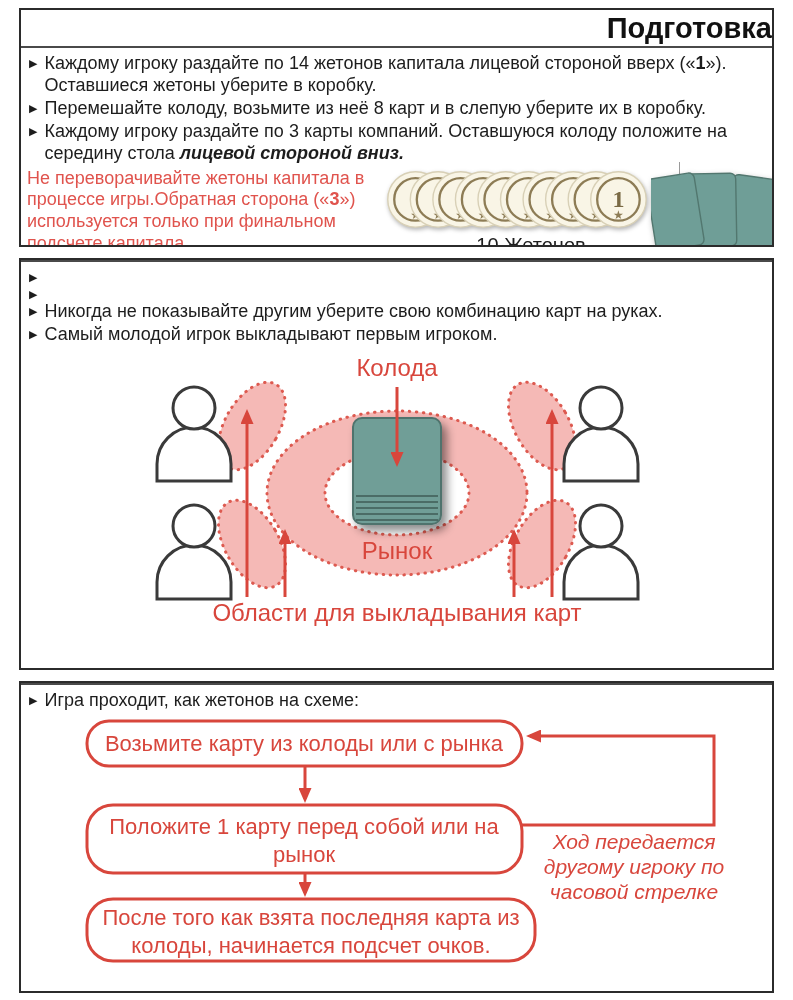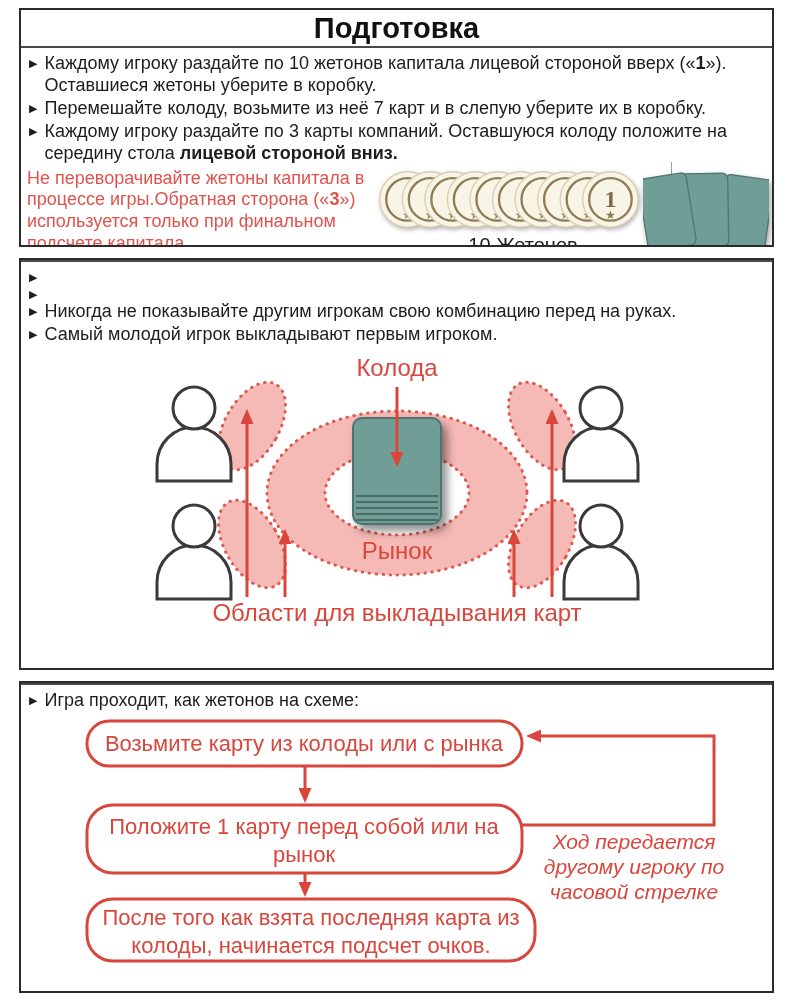--- a/index.html
+++ b/index.html
@@ -1,28 +1,28 @@
 <!DOCTYPE html>
 <html><head>
 <meta charset="utf-8">
 <style>
   html,body{margin:0;padding:0;background:#fff;}
   body{width:793px;height:1000px;position:relative;font-family:"Liberation Sans",sans-serif;color:#1d1d1d;}
   .section{position:absolute;left:19px;width:755px;border:2px solid #2b2b2b;background:#fff;box-sizing:border-box;overflow:hidden;}
   #sec-prep{top:8px;height:239px;}
   #sec-intro{top:258px;height:412px;}
   #sec-process{top:681px;height:312px;}
-  .section-title{text-align:center;font-weight:bold;font-size:29px;line-height:36px;color:#111;}
+  .section-title{text-align:right;font-weight:bold;font-size:29px;line-height:36px;color:#111;}
   .rule{height:0;border-top:2px solid #4a4a4a;}
   .bullets{padding:4px 30px 0 6px;font-size:18px;line-height:1.22;}
   .bullet{display:flex;margin:1px 0;}
   .bullet .mk{flex:none;font-size:11px;line-height:1;margin:5px 7px 0 2px;color:#1d1d1d;}
   .b-bold{font-weight:bold;}
-  .b-bi{font-weight:bold;}
-  .prep-bottom{display:flex;padding:2px 0 0 6px;}
+  .b-bi{font-weight:bold;font-style:italic;}
+  .prep-bottom{display:flex;padding:2px 0 0 6px;gap:8px;}
   .warning{flex:none;width:340px;color:#e0534d;font-size:18px;line-height:1.2;}
   .media{flex:1;position:relative;display:flex;align-items:flex-start;padding-left:10px;}
   .media .divider-v{position:absolute;left:304px;top:-6px;bottom:0;width:1px;background:#9a9a9a;}
   .tokens-block{flex:none;width:292px;text-align:center;}
   .cards-block{flex:1;text-align:center;position:relative;}
   .cards-block svg{position:relative;left:-26px;z-index:2;}
   .media-caption{font-size:20px;color:#1d1d1d;margin-top:2px;}
   .tokens-block svg{filter:drop-shadow(1px 2px 2px rgba(0,0,0,0.30));}
   .cards-block svg{filter:drop-shadow(2px 3px 3px rgba(0,0,0,0.35));}
   .diagram-wrap{padding-top:4px;text-decoration:underline;}
@@ -36,25 +36,25 @@
 </style>
 </head>
 <body>
 
 <div class="section" id="sec-prep">
   <div class="section-title">Подготовка</div>
   <div class="rule"></div>
   <div class="bullets">
     <div class="bullet">
         <span class="mk">▶</span>
-        <span><span>Каждому игроку раздайте по 10 жетонов капитала лицевой стороной вверх («</span><span class="b-bold">1</span><span>»). Оставшиеся жетоны уберите в коробку.</span></span>
-      </div>
-    <div class="bullet">
-        <span class="mk">▶</span>
-        <span>Перемешайте колоду, возьмите из неё 7 карт и в слепую уберите их в коробку.</span>
+        <span><span>Каждому игроку раздайте по 14 жетонов капитала лицевой стороной вверх («</span><span class="b-bold">1</span><span>»). Оставшиеся жетоны уберите в коробку.</span></span>
+      </div>
+    <div class="bullet">
+        <span class="mk">▶</span>
+        <span>Перемешайте колоду, возьмите из неё 8 карт и в слепую уберите их в коробку.</span>
       </div>
     <div class="bullet">
         <span class="mk">▶</span>
         <span><span>Каждому игроку раздайте по 3 карты компаний. Оставшуюся колоду положите на середину стола </span><span class="b-bi">лицевой стороной вниз.</span></span>
       </div>
   </div>
   <div class="prep-bottom">
     <div class="warning"><span>Не переворачивайте жетоны капитала в процессе игры.Обратная сторона («</span><span class="b-bold">3</span><span>») используется только при финальном подсчете капитала.</span></div>
     <div class="media">
       <div class="divider-v"></div>
@@ -145,21 +145,21 @@
   <div class="rule"></div>
   <div class="bullets">
     <div class="bullet">
         <span class="mk">▶</span>
       </div>
     <div class="bullet">
         <span class="mk">▶</span>
       </div>
     <div class="bullet">
         <span class="mk">▶</span>
-        <span>Никогда не показывайте другим игрокам свою комбинацию перед на руках.</span>
+        <span>Никогда не показывайте другим уберите свою комбинацию карт на руках.</span>
       </div>
     <div class="bullet">
         <span class="mk">▶</span>
         <span>Самый молодой игрок выкладывают первым игроком.</span>
       </div>
   </div>
   <div class="diagram-wrap">
     <svg width="750" height="278" viewBox="0 0 750 278">
       <defs>
         <marker id="ah-d" markerWidth="15" markerHeight="13" refX="11" refY="6.5" orient="auto" markerUnits="userSpaceOnUse">

